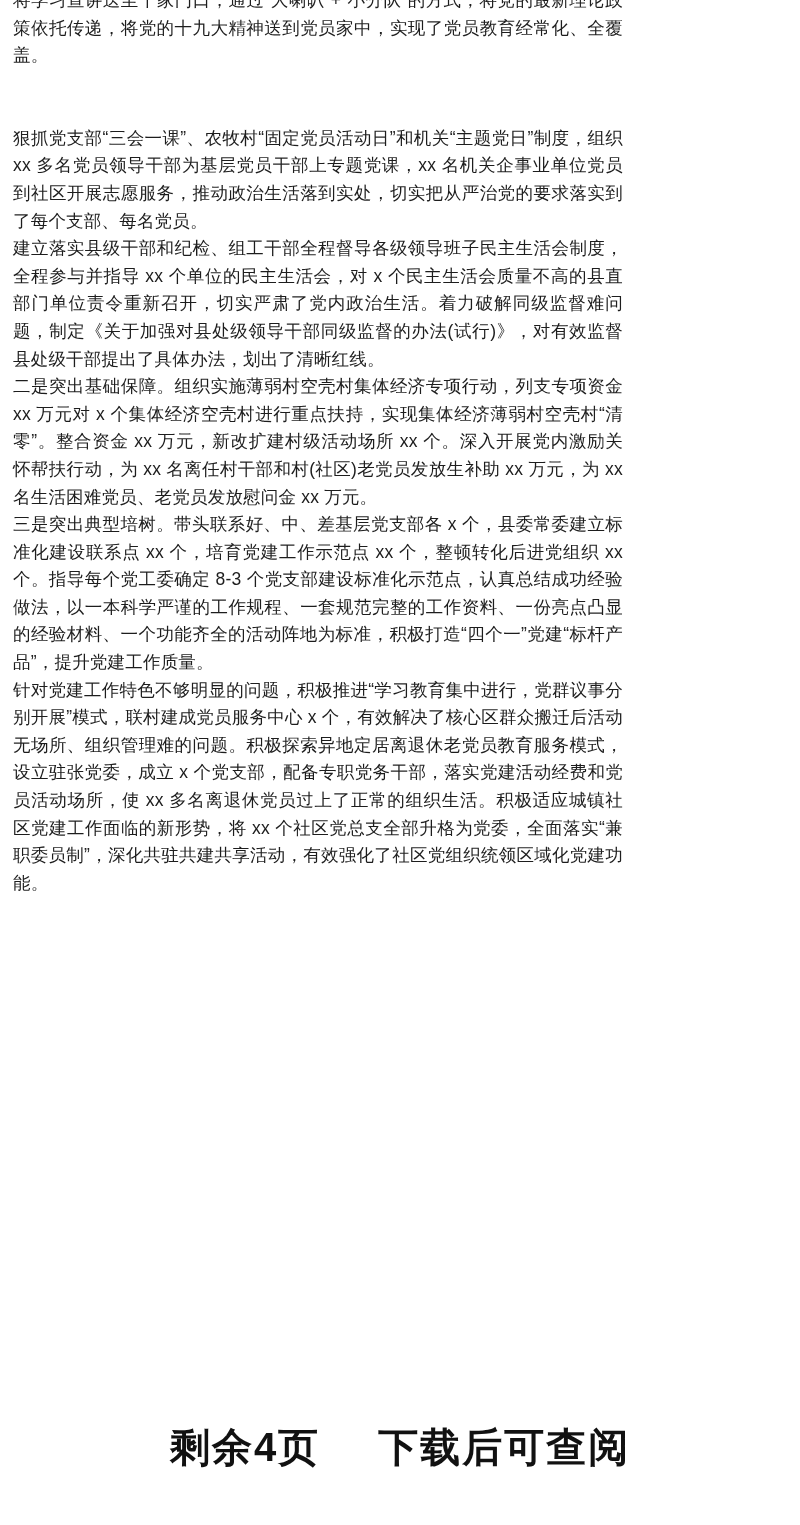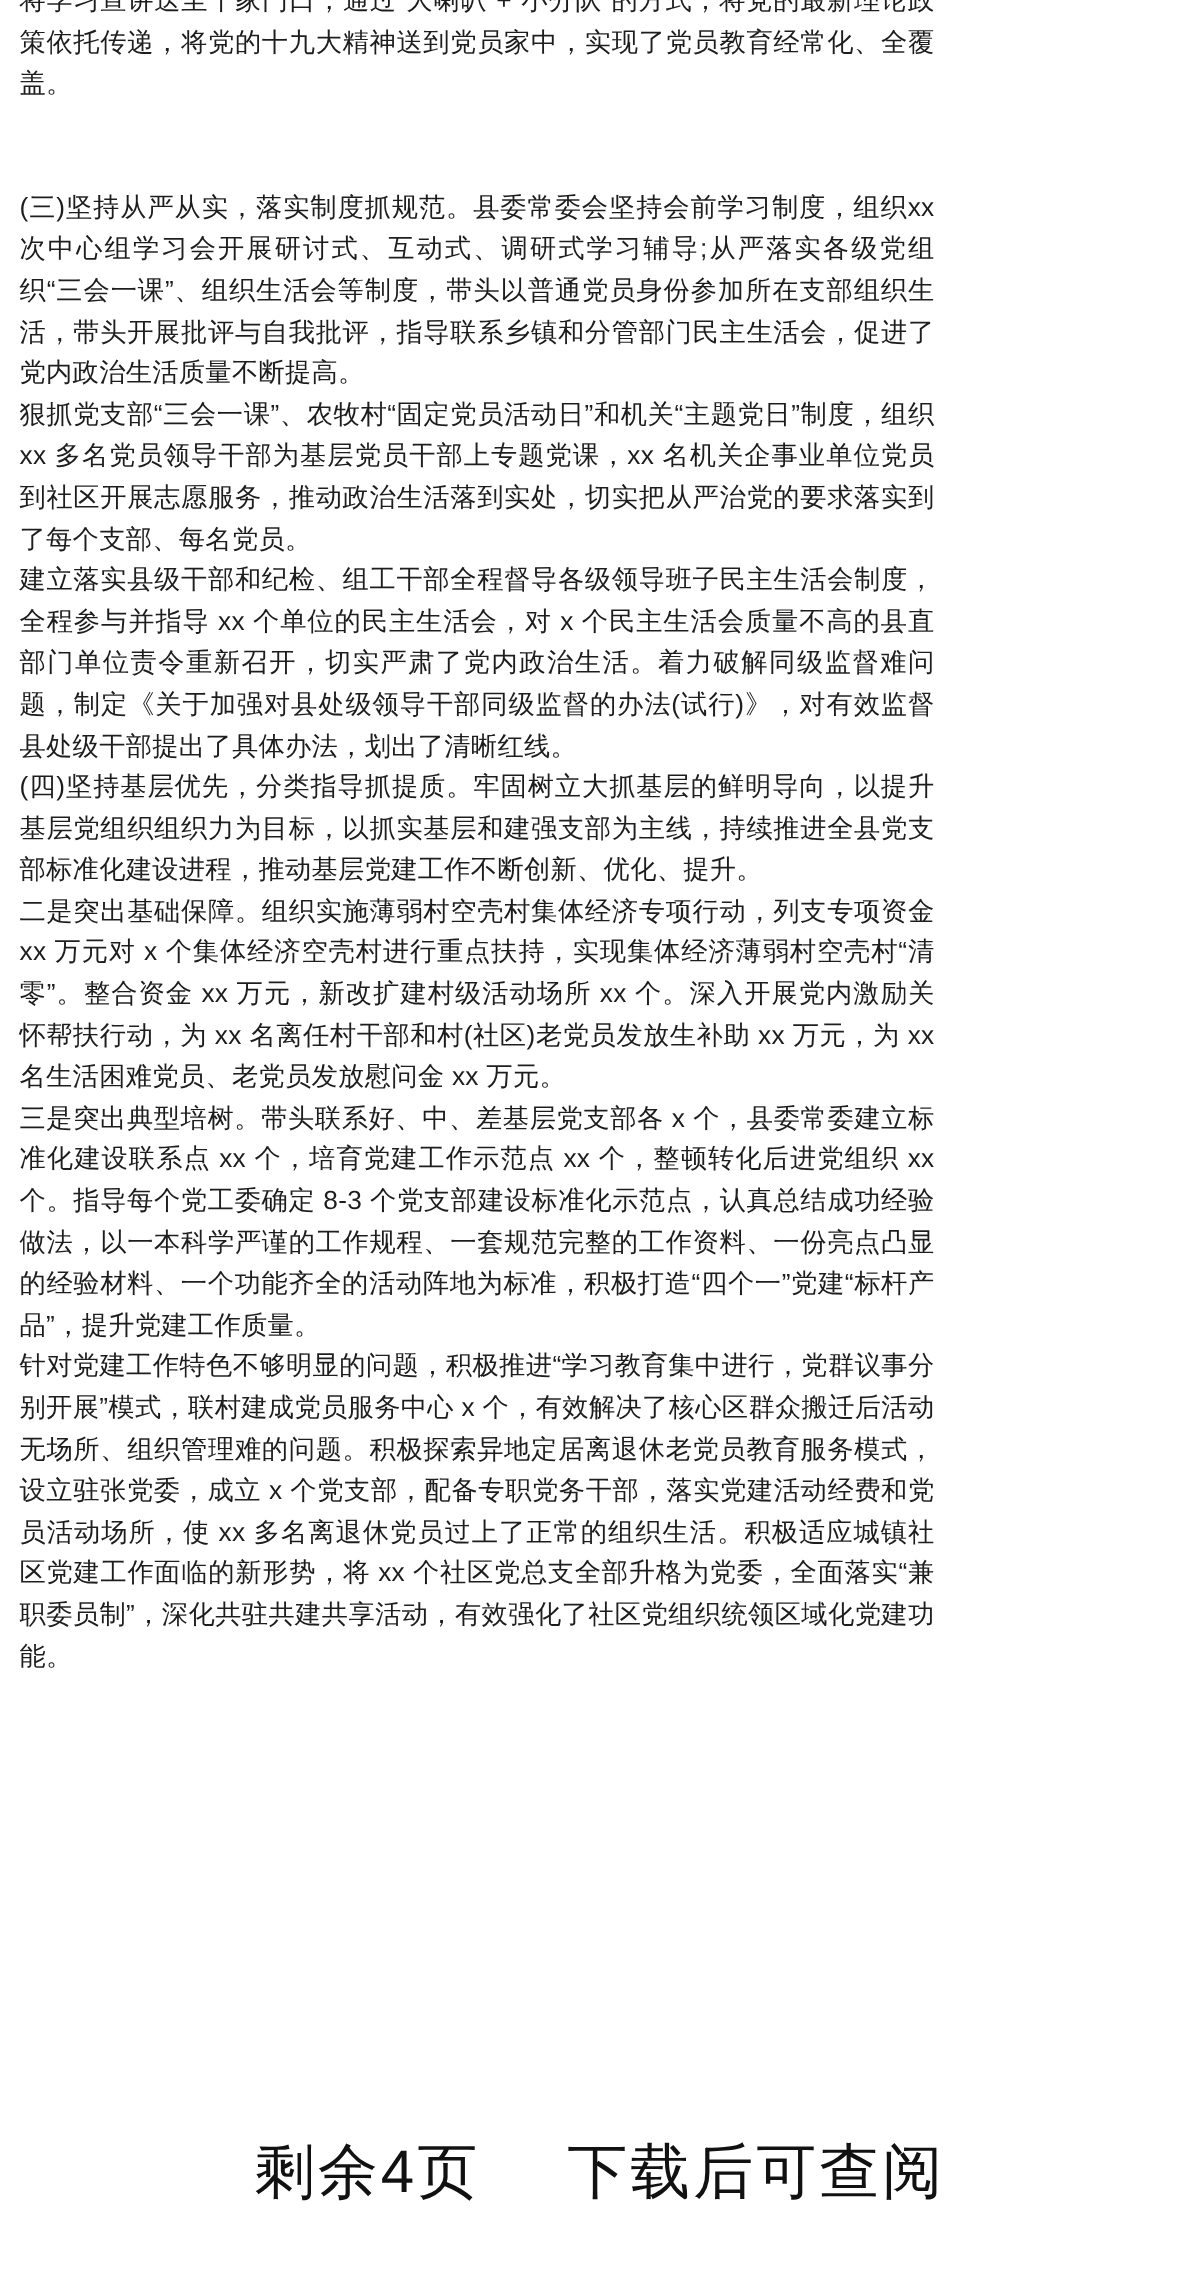--- a/index.html
+++ b/index.html
@@ -38,40 +38,38 @@
     margin-bottom: 55px;
   }
   .download-notice {
     position: absolute;
     left: 0;
     top: 1420px;
     width: 800px;
     text-align: center;
     color: #111111;
     font-size: 40px;
-    font-weight: 400;
+    font-weight: 700;
     letter-spacing: 2px;
     white-space: nowrap;
     cursor: pointer;
   }
   .download-notice .gap {
     display: inline-block;
     width: 58px;
   }
 </style>
 </head>
 <body>
 
 <div class="page">
   <div class="doc-body">
     <p class="cut-top">将学习宣讲送至千家门口，通过“大喇叭”+“小分队”的方式，将党的最新理论政策依托传递，将党的十九大精神送到党员家中，实现了党员教育经常化、全覆盖。</p>
-    <p>(三)坚持从严从实，落实制度抓规范。县委常委会坚持会前学习制度，组织xx次中心组学习会开展研讨式、互动式、调研式学习辅导;从严落实各级党组织“三会一课”、组织生活会等制度，带头以普通党员身份参加所在支部组织生活，带头开展批评与自我批评，指导联系乡镇和分管部门民主生活会，促进了党内政治生活质量不断提高。</p>
     <p>狠抓党支部“三会一课”、农牧村“固定党员活动日”和机关“主题党日”制度，组织 xx 多名党员领导干部为基层党员干部上专题党课，xx 名机关企事业单位党员到社区开展志愿服务，推动政治生活落到实处，切实把从严治党的要求落实到了每个支部、每名党员。</p>
     <p>建立落实县级干部和纪检、组工干部全程督导各级领导班子民主生活会制度，全程参与并指导 xx 个单位的民主生活会，对 x 个民主生活会质量不高的县直部门单位责令重新召开，切实严肃了党内政治生活。着力破解同级监督难问题，制定《关于加强对县处级领导干部同级监督的办法(试行)》，对有效监督县处级干部提出了具体办法，划出了清晰红线。</p>
-    <p>(四)坚持基层优先，分类指导抓提质。牢固树立大抓基层的鲜明导向，以提升基层党组织组织力为目标，以抓实基层和建强支部为主线，持续推进全县党支部标准化建设进程，推动基层党建工作不断创新、优化、提升。</p>
     <p>二是突出基础保障。组织实施薄弱村空壳村集体经济专项行动，列支专项资金 xx 万元对 x 个集体经济空壳村进行重点扶持，实现集体经济薄弱村空壳村“清零”。整合资金 xx 万元，新改扩建村级活动场所 xx 个。深入开展党内激励关怀帮扶行动，为 xx 名离任村干部和村(社区)老党员发放生补助 xx 万元，为 xx 名生活困难党员、老党员发放慰问金 xx 万元。</p>
     <p>三是突出典型培树。带头联系好、中、差基层党支部各 x 个，县委常委建立标准化建设联系点 xx 个，培育党建工作示范点 xx 个，整顿转化后进党组织 xx 个。指导每个党工委确定 8-3 个党支部建设标准化示范点，认真总结成功经验做法，以一本科学严谨的工作规程、一套规范完整的工作资料、一份亮点凸显的经验材料、一个功能齐全的活动阵地为标准，积极打造“四个一”党建“标杆产品”，提升党建工作质量。</p>
     <p>针对党建工作特色不够明显的问题，积极推进“学习教育集中进行，党群议事分别开展”模式，联村建成党员服务中心 x 个，有效解决了核心区群众搬迁后活动无场所、组织管理难的问题。积极探索异地定居离退休老党员教育服务模式，设立驻张党委，成立 x 个党支部，配备专职党务干部，落实党建活动经费和党员活动场所，使 xx 多名离退休党员过上了正常的组织生活。积极适应城镇社区党建工作面临的新形势，将 xx 个社区党总支全部升格为党委，全面落实“兼职委员制”，深化共驻共建共享活动，有效强化了社区党组织统领区域化党建功能。</p>
   </div>
 
   <div class="download-notice">
     <span>剩余4页</span><span class="gap"></span><span>下载后可查阅</span>
   </div>
 </div>
 

